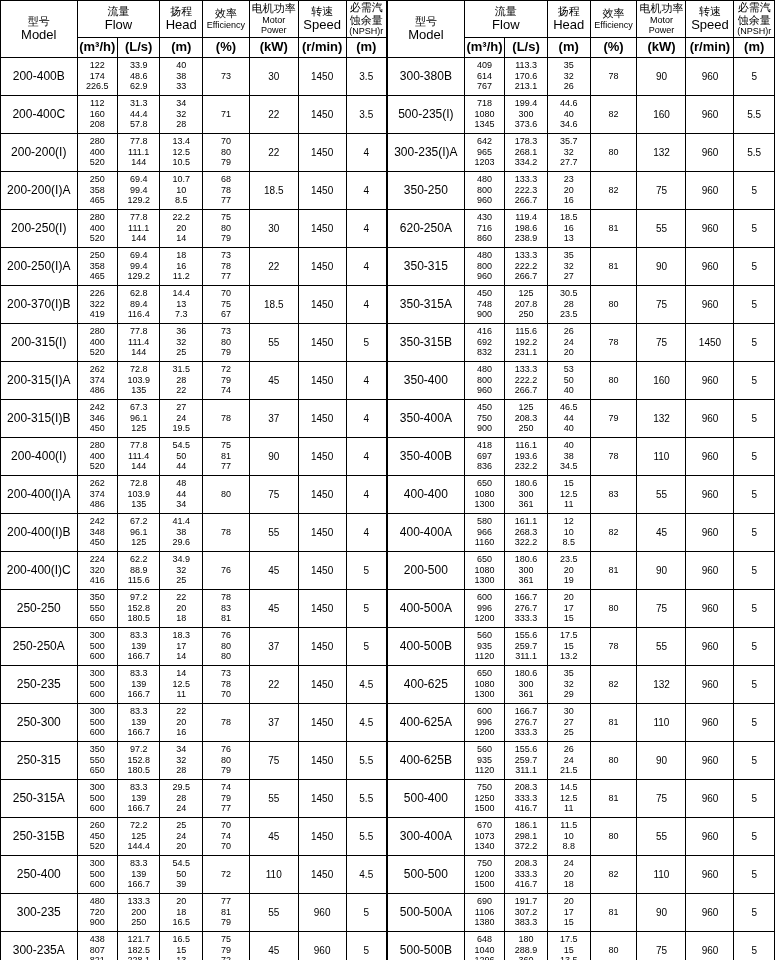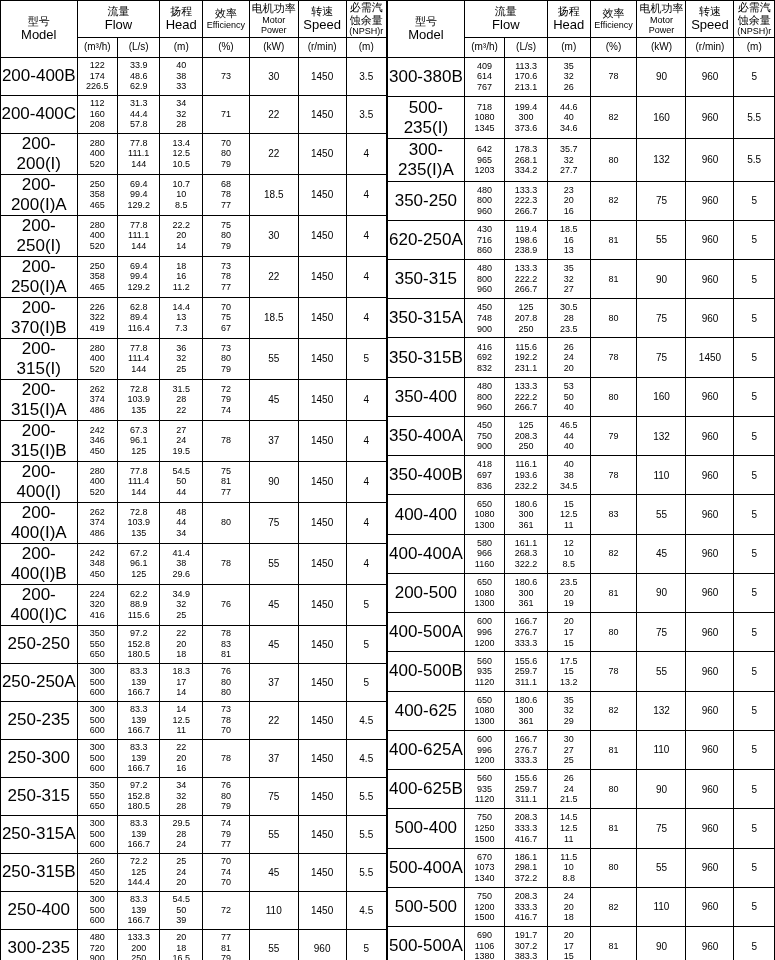--- a/index.html
+++ b/index.html
@@ -15,32 +15,32 @@
   table.tbl{border:1px solid #000;}
   .left-tbl{width:387px;}
   .right-tbl{width:388px;}
   th,td{border:1px solid #000;padding:0;text-align:center;vertical-align:middle;}
   thead th{font-size:11px;line-height:1.15;font-weight:normal;}
   .hdr-main{height:34px;}
   .hdr-unit{height:20px;}
   .hdr-main .cn{display:block;font-size:11px;}
   .hdr-main .en{display:block;font-size:13px;}
   .hdr-main .en2{display:block;font-size:9px;}
-  .unit{font-size:10px;}
+  .unit{font-size:13px;font-weight:bold;}
   
   .c-model{width:72px;}
   .c-q1{width:38px;}
   .c-q2{width:40px;}
   .c-head{width:40px;}
   .c-eff{width:44px;}
   .c-pow{width:46px;}
   .c-spd{width:45px;}
   .c-npsh{width:38px;}
 
-  td.model{font-size:17px;}
+  td.model{font-size:12px;}
   td.stack{font-size:9px;line-height:1.18;padding:1px 0;}
   td.single{font-size:10px;}
   .row{height:38px;}
 </style>
 </head>
 <body>
 
 <div class="page">
   <div class="tables">
 
@@ -591,21 +591,21 @@
             <td class="model">500-400</td>
             <td class="stack">750<br>1250<br>1500</td>
             <td class="stack">208.3<br>333.3<br>416.7</td>
             <td class="stack">14.5<br>12.5<br>11</td>
             <td class="stack">81</td>
             <td class="single">75</td>
             <td class="single">960</td>
             <td class="single">5</td>
           </tr>
           <tr class="row">
-            <td class="model">500-400A</td>
+            <td class="model">300-400A</td>
             <td class="stack">670<br>1073<br>1340</td>
             <td class="stack">186.1<br>298.1<br>372.2</td>
             <td class="stack">11.5<br>10<br>8.8</td>
             <td class="stack">80</td>
             <td class="single">55</td>
             <td class="single">960</td>
             <td class="single">5</td>
           </tr>
           <tr class="row">
             <td class="model">500-500</td>

